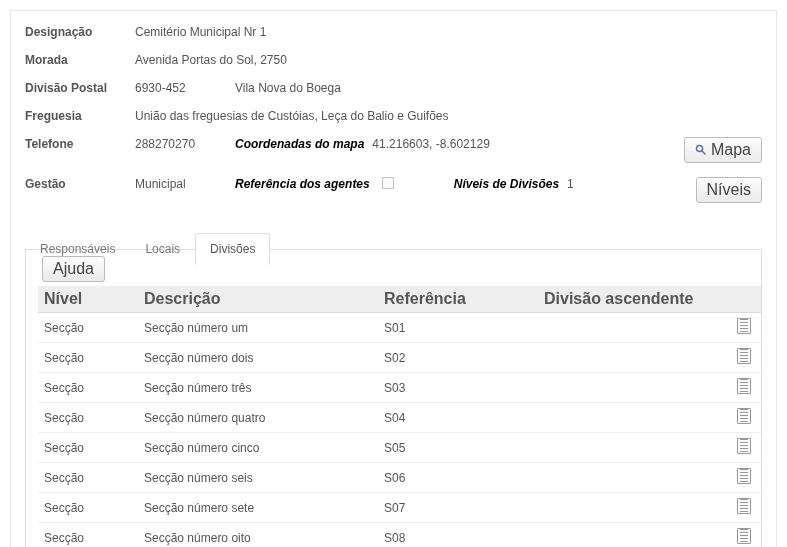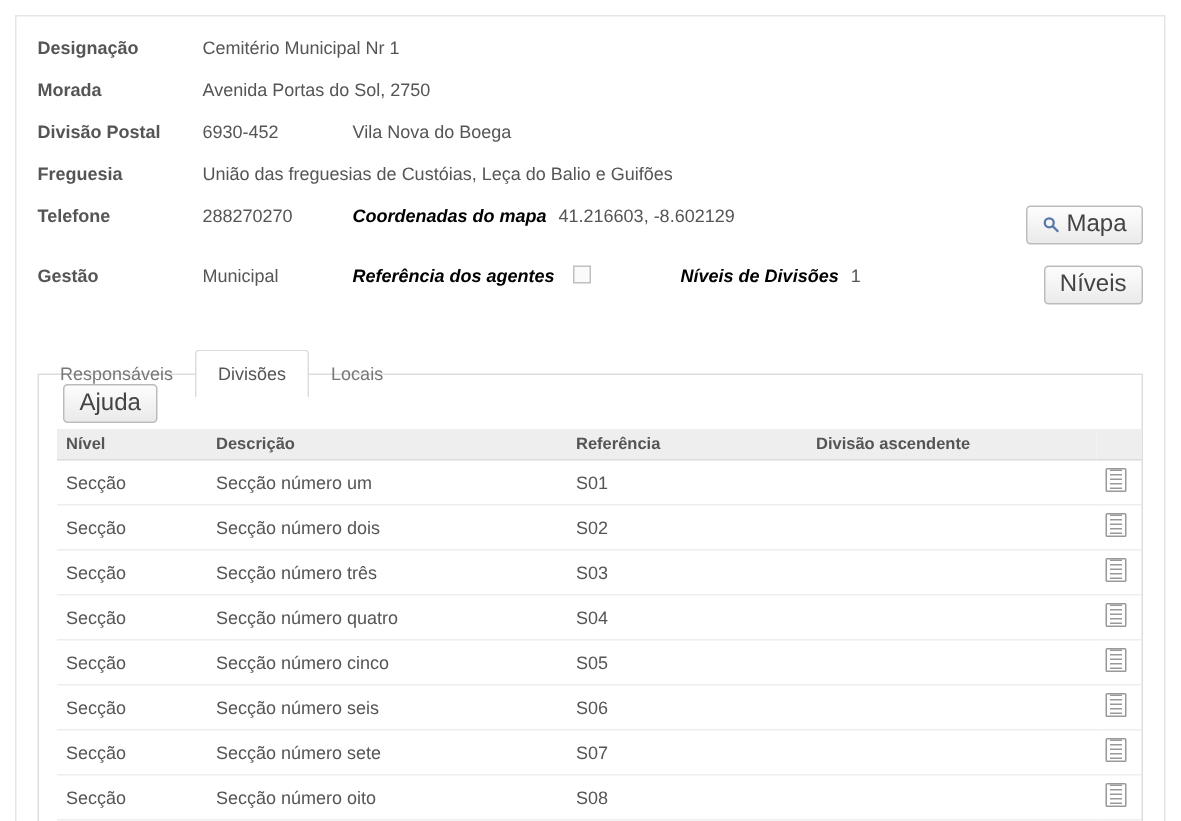--- a/index.html
+++ b/index.html
@@ -89,21 +89,21 @@
   .ajuda-wrap { padding: 0 4px 4px 4px; }
   
   table { width: 100%; border-collapse: collapse; }
   thead th {
     text-align: left;
     font-weight: bold;
     background: #eeeeee;
     color: #555;
     padding: 4px 6px;
     border-bottom: 1px solid #ddd;
-    font-size: 11px;
+    font-size: 16px;
   }
   tbody td {
     padding: 5px 6px;
     border-bottom: 1px solid #eee;
     color: #555;
   }
   .doc-icon {
     width: 14px; height: 16px;
     border: 1px solid #999;
     border-radius: 1px;
@@ -172,22 +172,22 @@
     <span style="width:60px"></span>
     <span class="label-inline">Níveis de Divisões</span>
     <span class="value">1</span>
     <button class="niveisbtn btn-right">
       <span>Níveis</span>
     </button>
   </div>
 
   <div class="tabs">
     <div class="tab">Responsáveis</div>
+    <div class="tab">Locais</div>
     <div class="tab active">Divisões</div>
-    <div class="tab">Locais</div>
   </div>
 
   <div class="tab-body">
     <div class="ajuda-wrap">
       <button class="ajudabtn">
         <span>Ajuda</span>
       </button>
     </div>
     <table>
       <thead>

